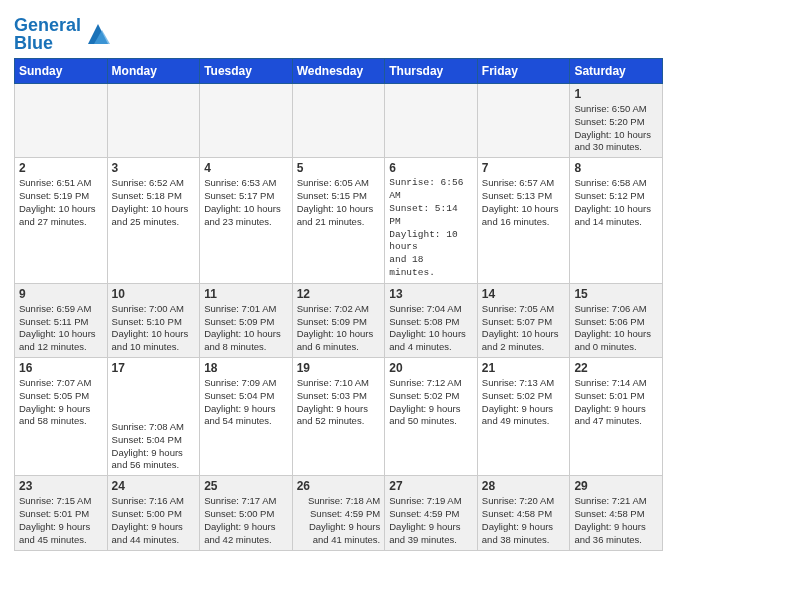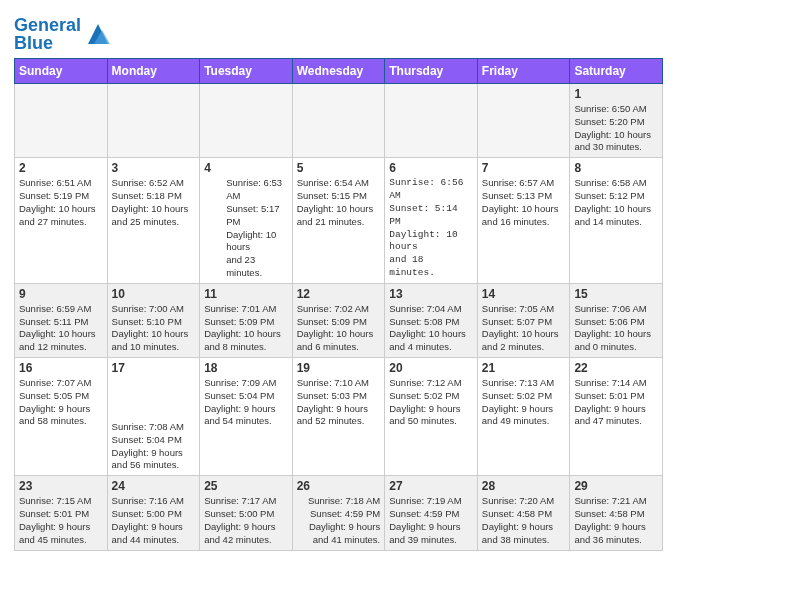--- a/index.html
+++ b/index.html
@@ -53,21 +53,21 @@
     .subtitle {
       font-size: 13px;
       color: #555;
     }
     .calendar {
       width: 100%;
       border-collapse: collapse;
       border: 1px solid #ccc;
     }
     .calendar th {
-      background: #8b5cf6;
+      background: #1d4ed8;
       color: #fff;
       font-size: 12px;
       font-weight: bold;
       padding: 5px 4px;
       text-align: left;
       border: 1px solid #1f5a96;
     }
     .calendar td {
       vertical-align: top;
       border: 1px solid #ccc;
@@ -156,28 +156,28 @@
           </td>
           <td>
             <span class="day-number">3</span>
             <div class="day-info" style="white-space: pre-line;">Sunrise: 6:52 AM
 Sunset: 5:18 PM
 Daylight: 10 hours
 and 25 minutes.</div>
           </td>
           <td>
             <span class="day-number">4</span>
-            <div class="day-info" style="white-space: pre-line; margin-left: 22px;">Sunrise: 6:53 AM
+            <div class="day-info" style="white-space: pre-line;">Sunrise: 6:53 AM
 Sunset: 5:17 PM
 Daylight: 10 hours
 and 23 minutes.</div>
           </td>
           <td>
             <span class="day-number">5</span>
-            <div class="day-info" style="white-space: pre-line;">Sunrise: 6:54 AM
+            <div class="day-info" style="white-space: pre-line;">Sunrise: 6:05 AM
 Sunset: 5:15 PM
 Daylight: 10 hours
 and 21 minutes.</div>
           </td>
           <td>
             <span class="day-number">6</span>
             <div class="day-info" style="white-space: pre-line; font-family: Liberation Mono, monospace;">Sunrise: 6:56 AM
 Sunset: 5:14 PM
 Daylight: 10 hours
 and 18 minutes.</div>

